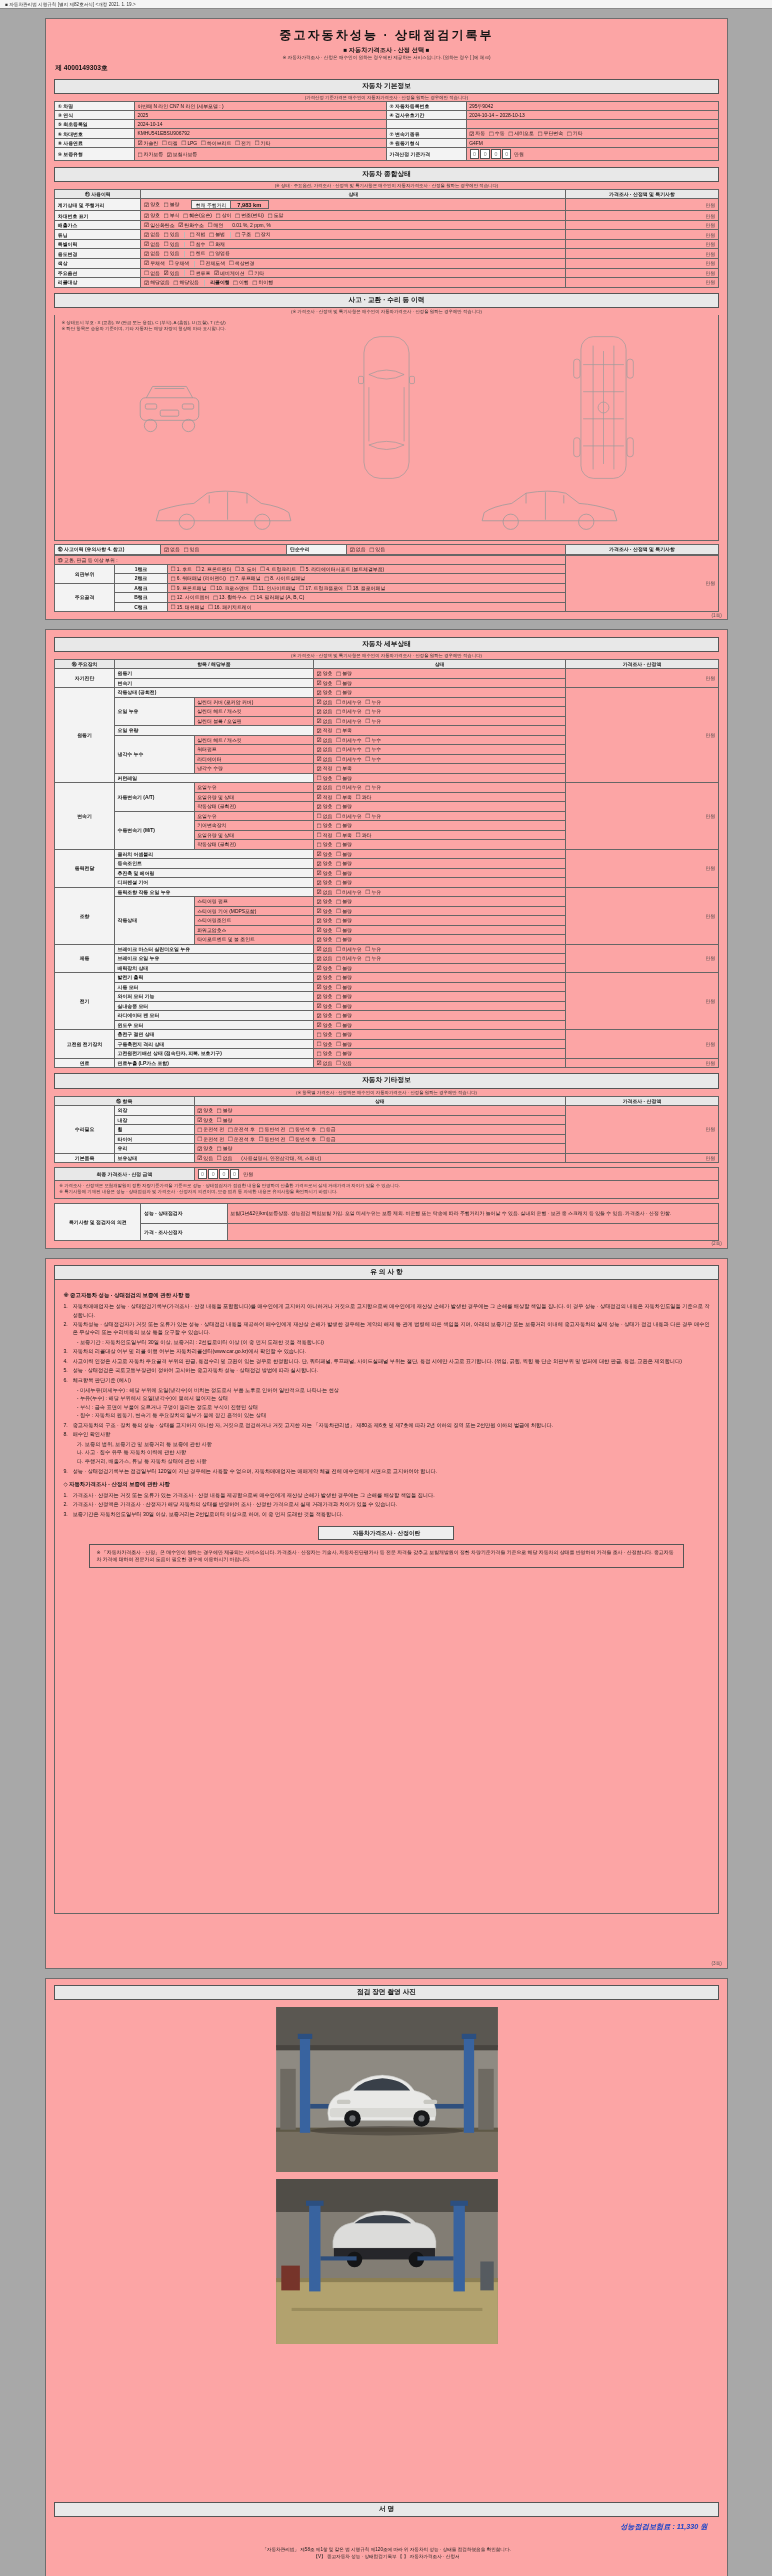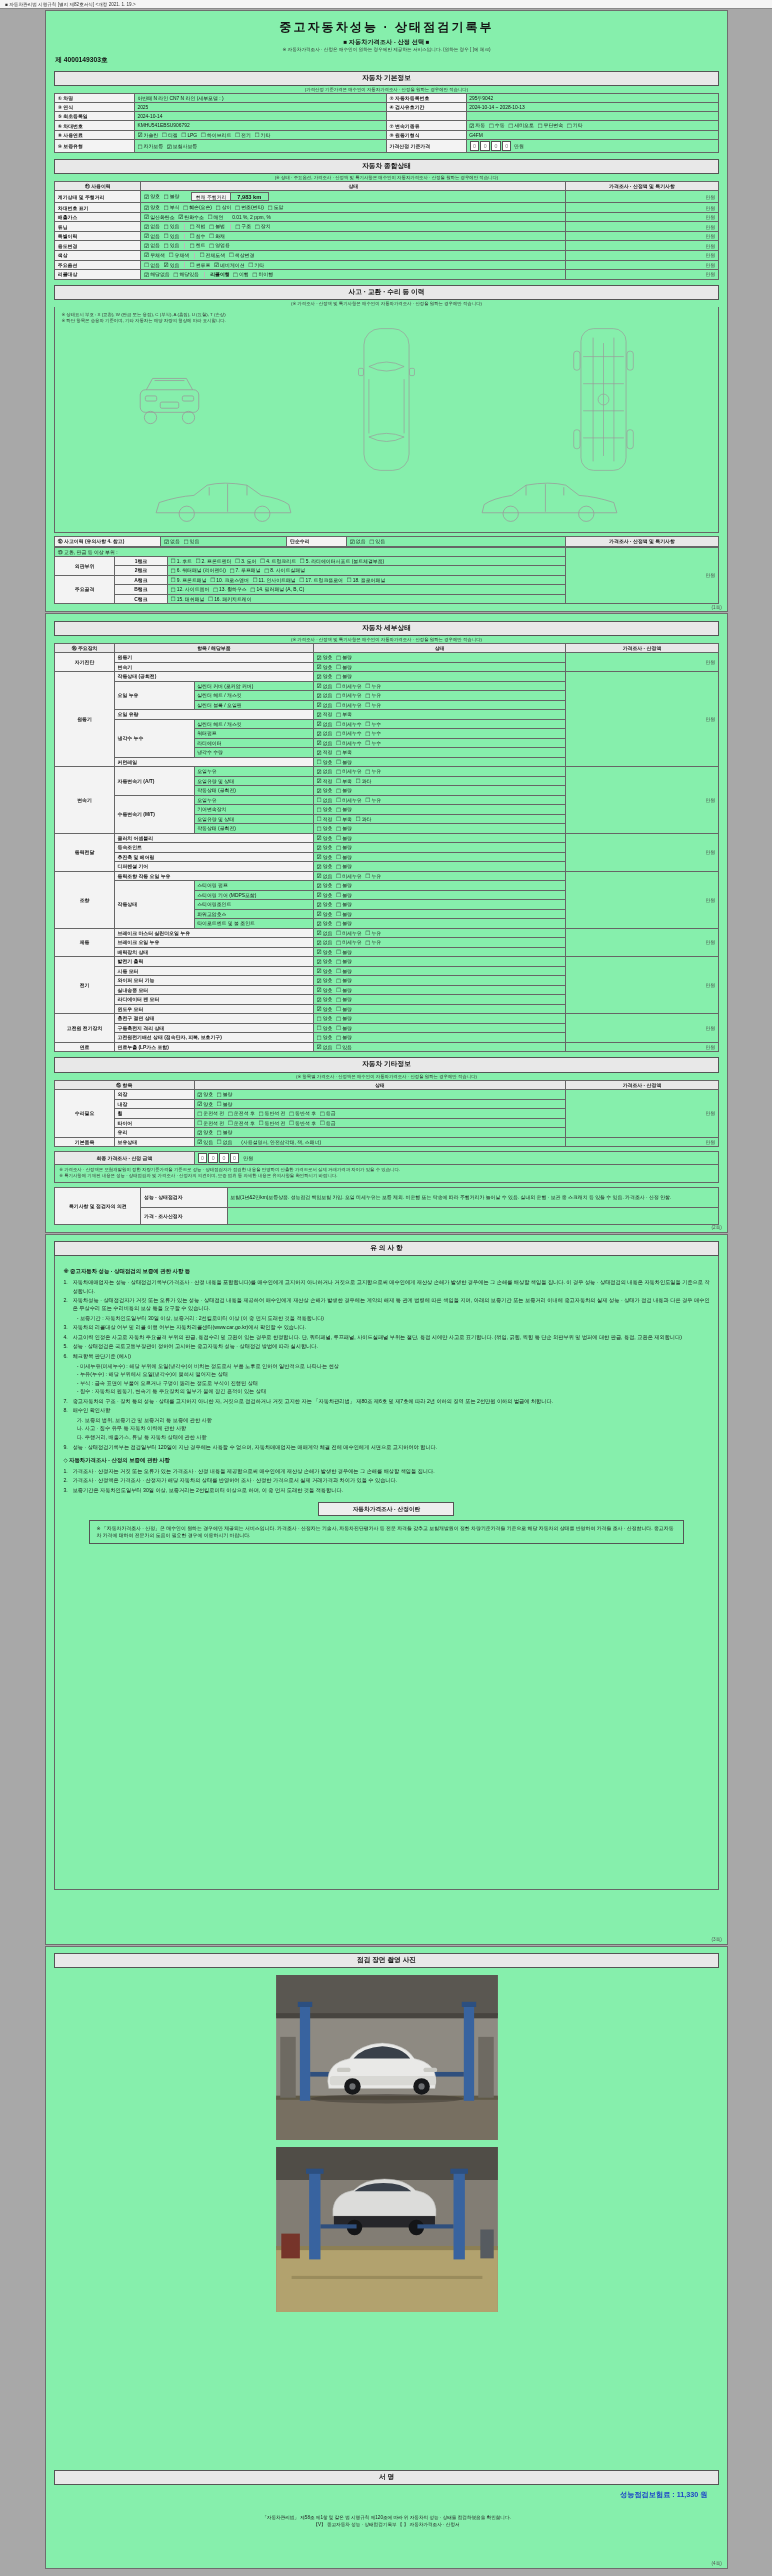--- a/index.html
+++ b/index.html
@@ -1,18 +1,18 @@
 <!DOCTYPE html>
 <html style="font-size:8.2px"><head>
 <meta charset="utf-8">
 <style>
   html,body{margin:0;padding:0;}
   body{width:773px;background:#a8a8a8;font-family:"Liberation Sans","DejaVu Sans",sans-serif;color:#141414;}
   .topstrip{background:#f4f4f4;border-bottom:0.5px solid #8a8a8a;font-size:4.6px;color:#333;padding:1.5px 5.2px;}
-  .doc{width:683px;margin:1px auto;background:#86efac;border:0.5px solid #6e6e6e;padding:6.2px 8.2px 7.2px;box-sizing:border-box;position:relative;}
+  .doc{width:683px;margin:9px auto;background:#fca5a5;border:0.5px solid #6e6e6e;padding:6.2px 8.2px 7.2px;box-sizing:border-box;position:relative;}
   .pagemark{position:absolute;right:5.2px;bottom:1.5px;font-size:4.6px;color:#555;}
   h1.title{margin:2.1px 0 1px;text-align:center;font-size:12px;letter-spacing:2.1px;font-weight:bold;}
   .subtitle{text-align:center;font-size:6.2px;font-weight:bold;margin:1.5px 0 0.5px;}
   .subnote{text-align:center;font-size:4.6px;color:#333;margin-bottom:4.1px;}
   .docno{font-size:6.7px;font-weight:bold;margin:2.1px 0 3.1px 1px;}
   .bar{border:0.5px solid #555;background:#e8e8e8;text-align:center;font-weight:bold;font-size:6.7px;padding:2.1px 0;margin-top:5.2px;}
   .note{font-size:4.4px;color:#333;text-align:center;padding:1px 0 1.5px;}
   table.form{border-collapse:collapse;width:100%;table-layout:fixed;}
   table.form td{border:0.5px solid #666;font-size:4.9px;padding:1px 2.6px;vertical-align:middle;word-break:break-all;}
   td.lbl{background:#f3f3f3;font-weight:bold;}
@@ -37,21 +37,21 @@
   .notices-body{border:0.5px solid #666;border-top:none;padding:6.2px 8.2px;font-size:5.2px;line-height:1.55;min-height:634px;box-sizing:border-box;}
   .nhead{font-weight:bold;margin:5.2px 0 2.6px;font-size:5.4px;}
   .nitem{display:flex;margin:1.5px 0;}
   .nnum{width:9.3px;flex:none;}
   .ntext{flex:1;text-align:justify;}
   .nsub{margin:0.5px 0 0.5px 13.4px;color:#222;}
   .nboxwrap{margin:8.2px auto 2.1px;width:92%;}
   .nbox-title{text-align:center;font-weight:bold;border:0.5px solid #555;background:#eee;width:134px;margin:0 auto 4.1px;padding:1.5px 0;font-size:5.7px;}
   .nbox{border:0.5px solid #555;padding:3.6px 6.2px;font-size:4.9px;line-height:1.55;}
   .photo{display:block;margin:7.2px auto 0;}
-  .blue{color:#1d46c8;font-weight:bold;}
+  .blue{color:#1d46c8;font-weight:bold;font-style:italic;}
   .signspacer{height:152px;}
   .sigarea{min-height:29px;position:relative;}
   .premium{text-align:right;padding:5.2px 11.3px 2.1px 0;font-size:7.2px;}
   .footline{text-align:center;font-size:4.6px;margin:1.5px 0;color:#222;}
   .notebox{border:0.5px solid #666;border-top:none;font-size:4.4px;color:#333;padding:1.5px 4.1px;line-height:1.5;}
 </style>
 </head>
 <body>
 
 <div class="topstrip">■ 자동차관리법 시행규칙 [별지 제82호서식] &lt;개정 2021. 1. 19.&gt;</div>

